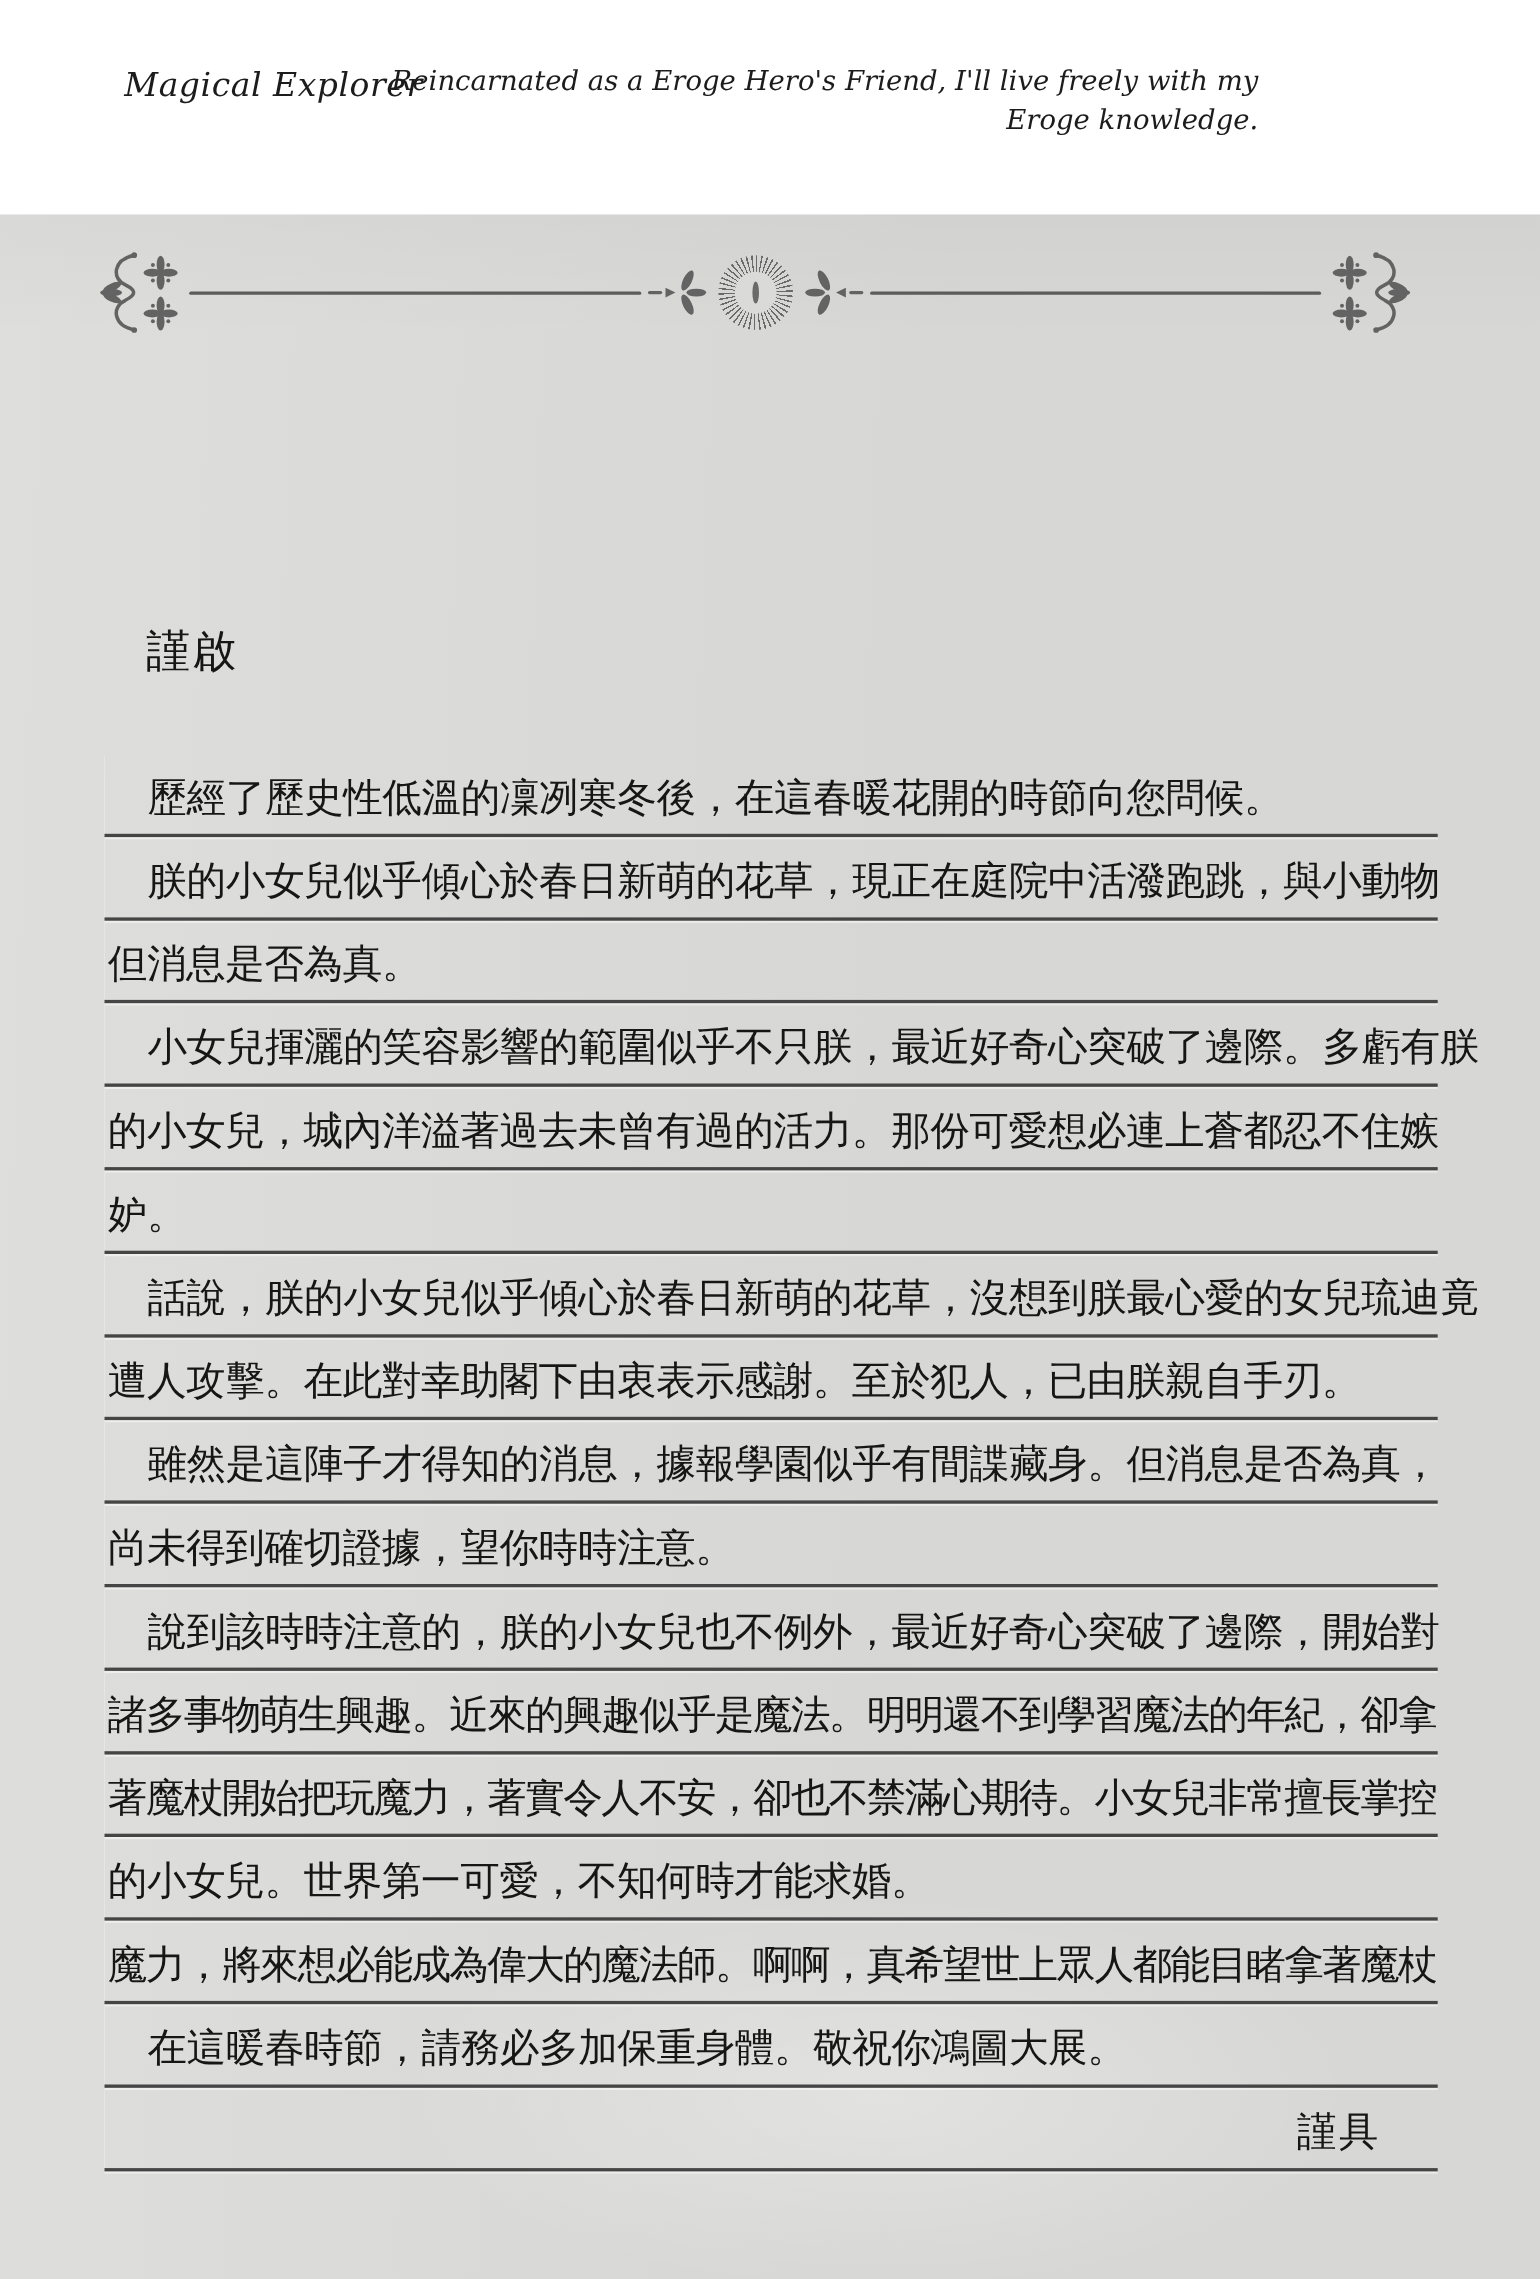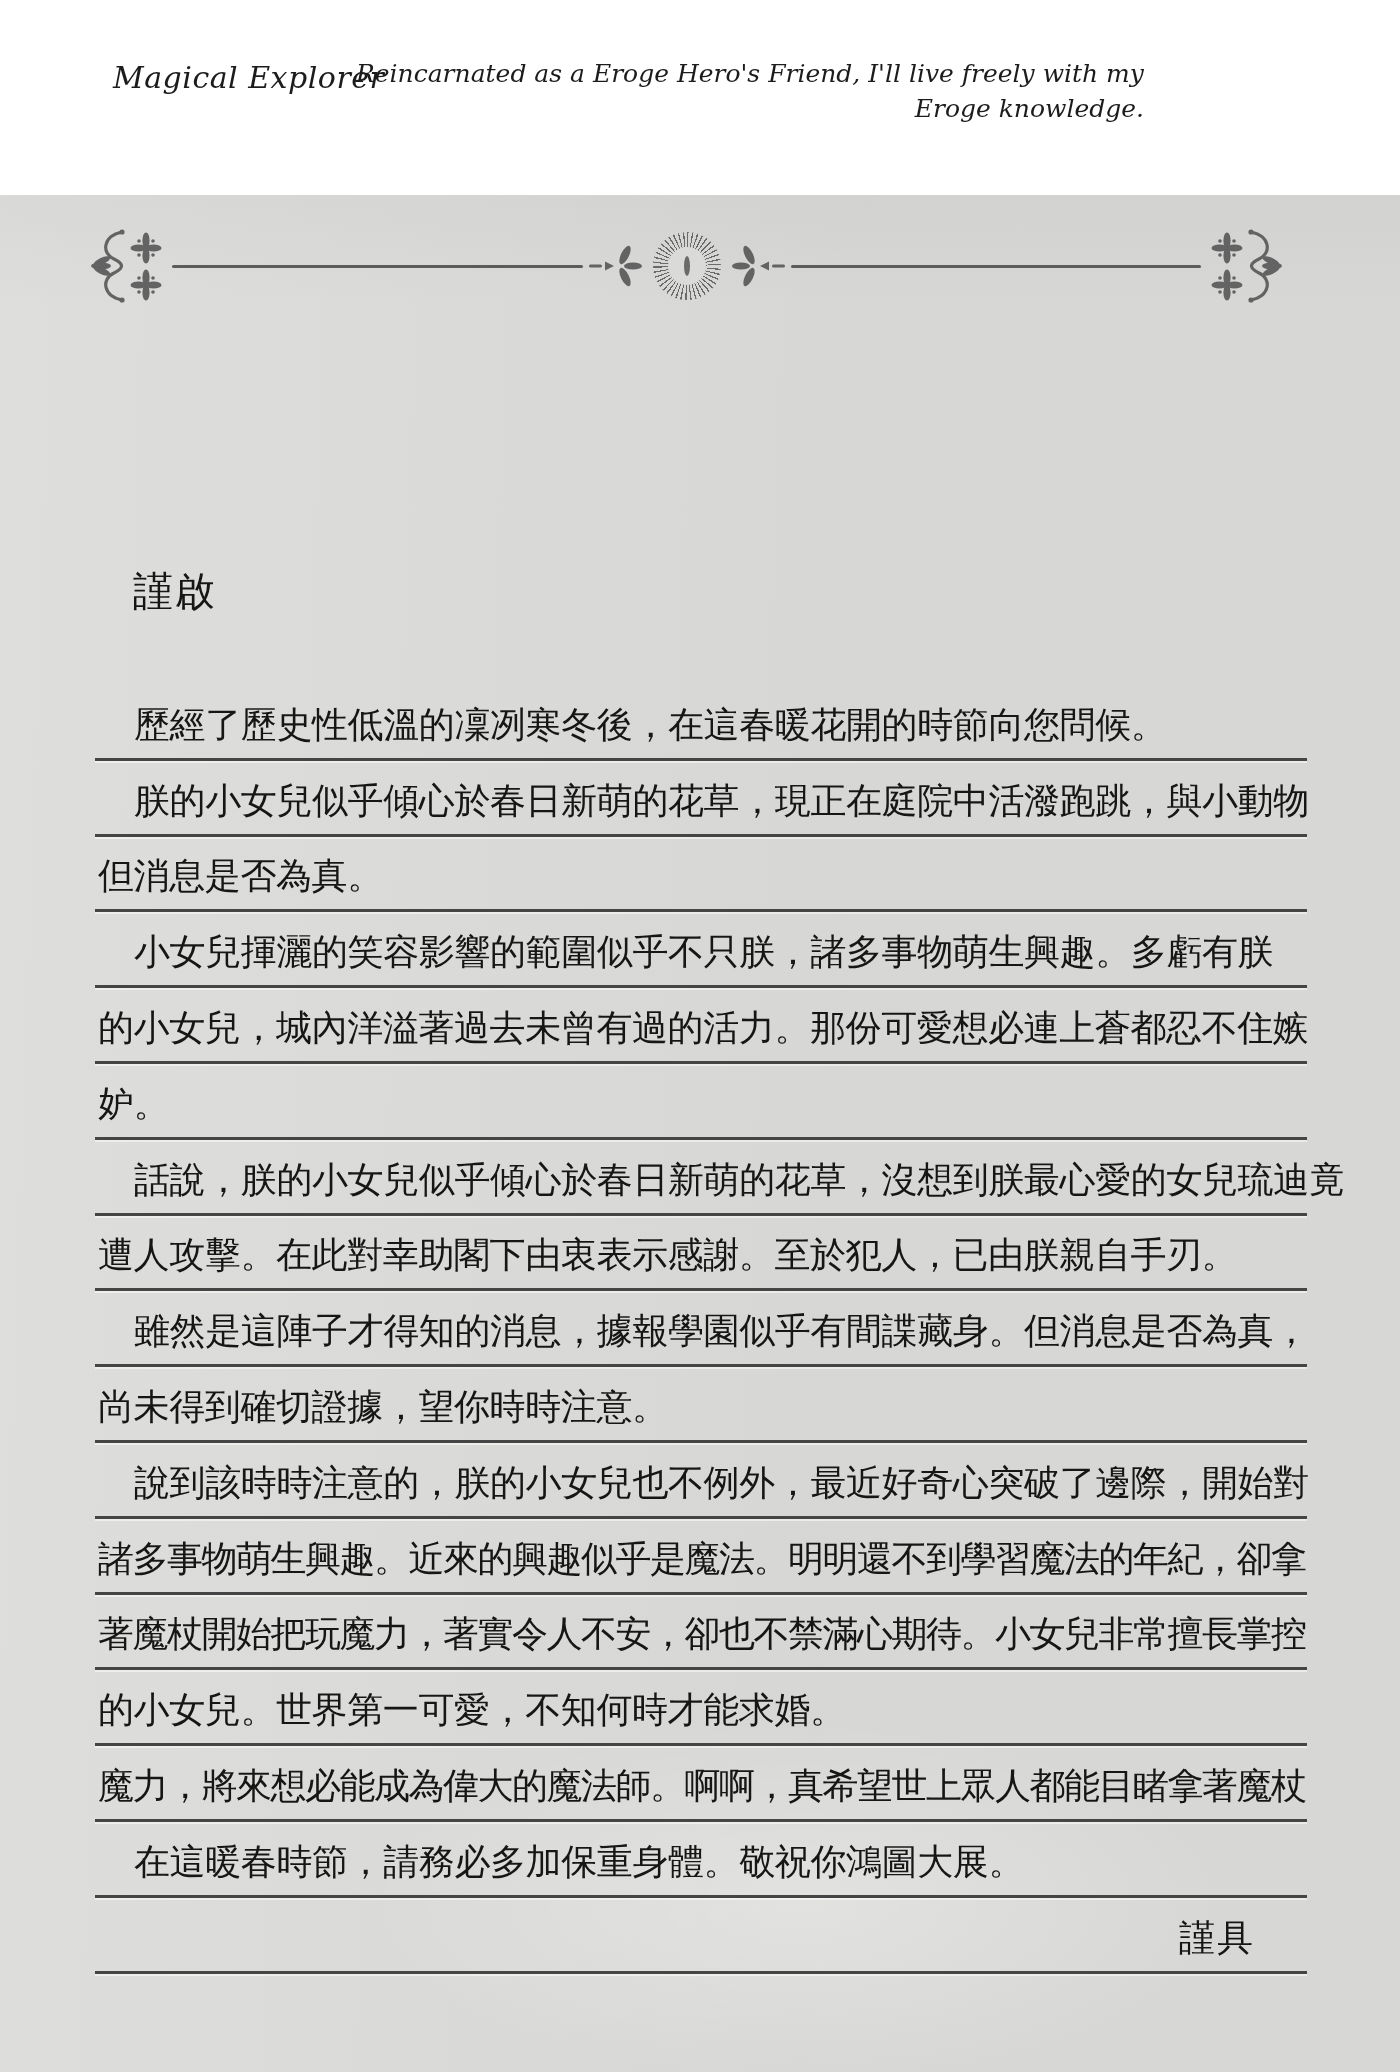--- a/index.html
+++ b/index.html
@@ -170,21 +170,21 @@
       </g>
     </svg>
   </div>
 
   <div class="salutation">謹啟</div>
 
   <div class="letter-body">
     <div class="line indent">歷經了歷史性低溫的凜冽寒冬後，在這春暖花開的時節向您問候。</div>
     <div class="line indent">朕的小女兒似乎傾心於春日新萌的花草，現正在庭院中活潑跑跳，與小動物</div>
     <div class="line">但消息是否為真。</div>
-    <div class="line indent">小女兒揮灑的笑容影響的範圍似乎不只朕，諸多事物萌生興趣。多虧有朕</div>
+    <div class="line indent">小女兒揮灑的笑容影響的範圍似乎不只朕，最近好奇心突破了邊際。多虧有朕</div>
     <div class="line">的小女兒，城內洋溢著過去未曾有過的活力。那份可愛想必連上蒼都忍不住嫉</div>
     <div class="line">妒。</div>
     <div class="line indent">話說，朕的小女兒似乎傾心於春日新萌的花草，沒想到朕最心愛的女兒琉迪竟</div>
     <div class="line">遭人攻擊。在此對幸助閣下由衷表示感謝。至於犯人，已由朕親自手刃。</div>
     <div class="line indent">雖然是這陣子才得知的消息，據報學園似乎有間諜藏身。但消息是否為真，</div>
     <div class="line">尚未得到確切證據，望你時時注意。</div>
     <div class="line indent">說到該時時注意的，朕的小女兒也不例外，最近好奇心突破了邊際，開始對</div>
     <div class="line cram">諸多事物萌生興趣。近來的興趣似乎是魔法。明明還不到學習魔法的年紀，卻拿</div>
     <div class="line cram">著魔杖開始把玩魔力，著實令人不安，卻也不禁滿心期待。小女兒非常擅長掌控</div>
     <div class="line">的小女兒。世界第一可愛，不知何時才能求婚。</div>

